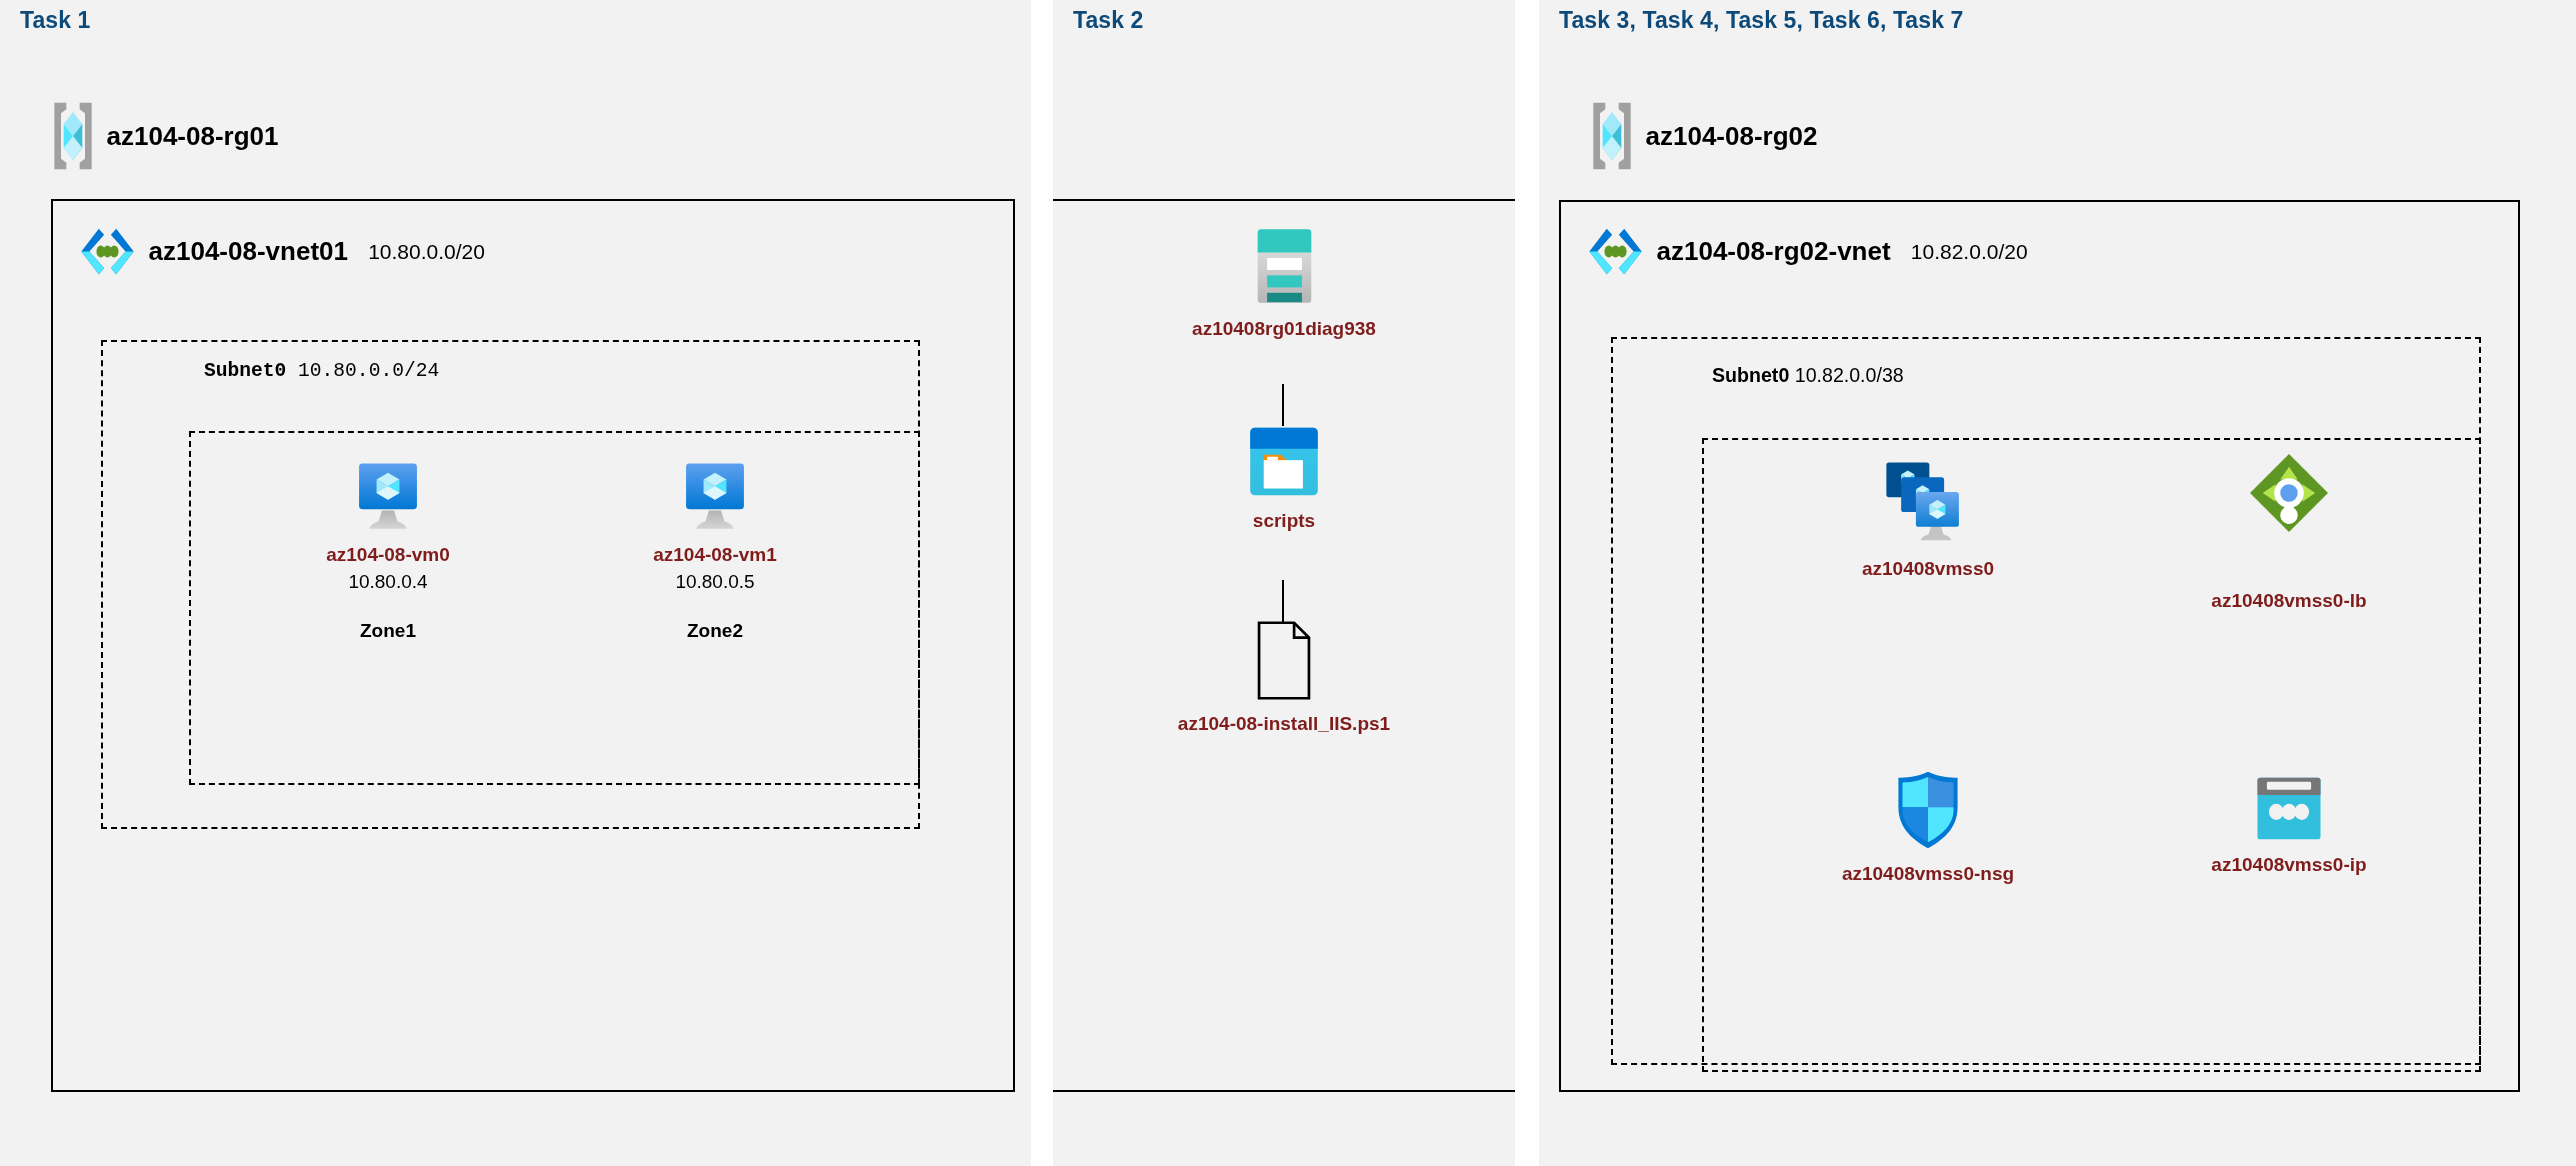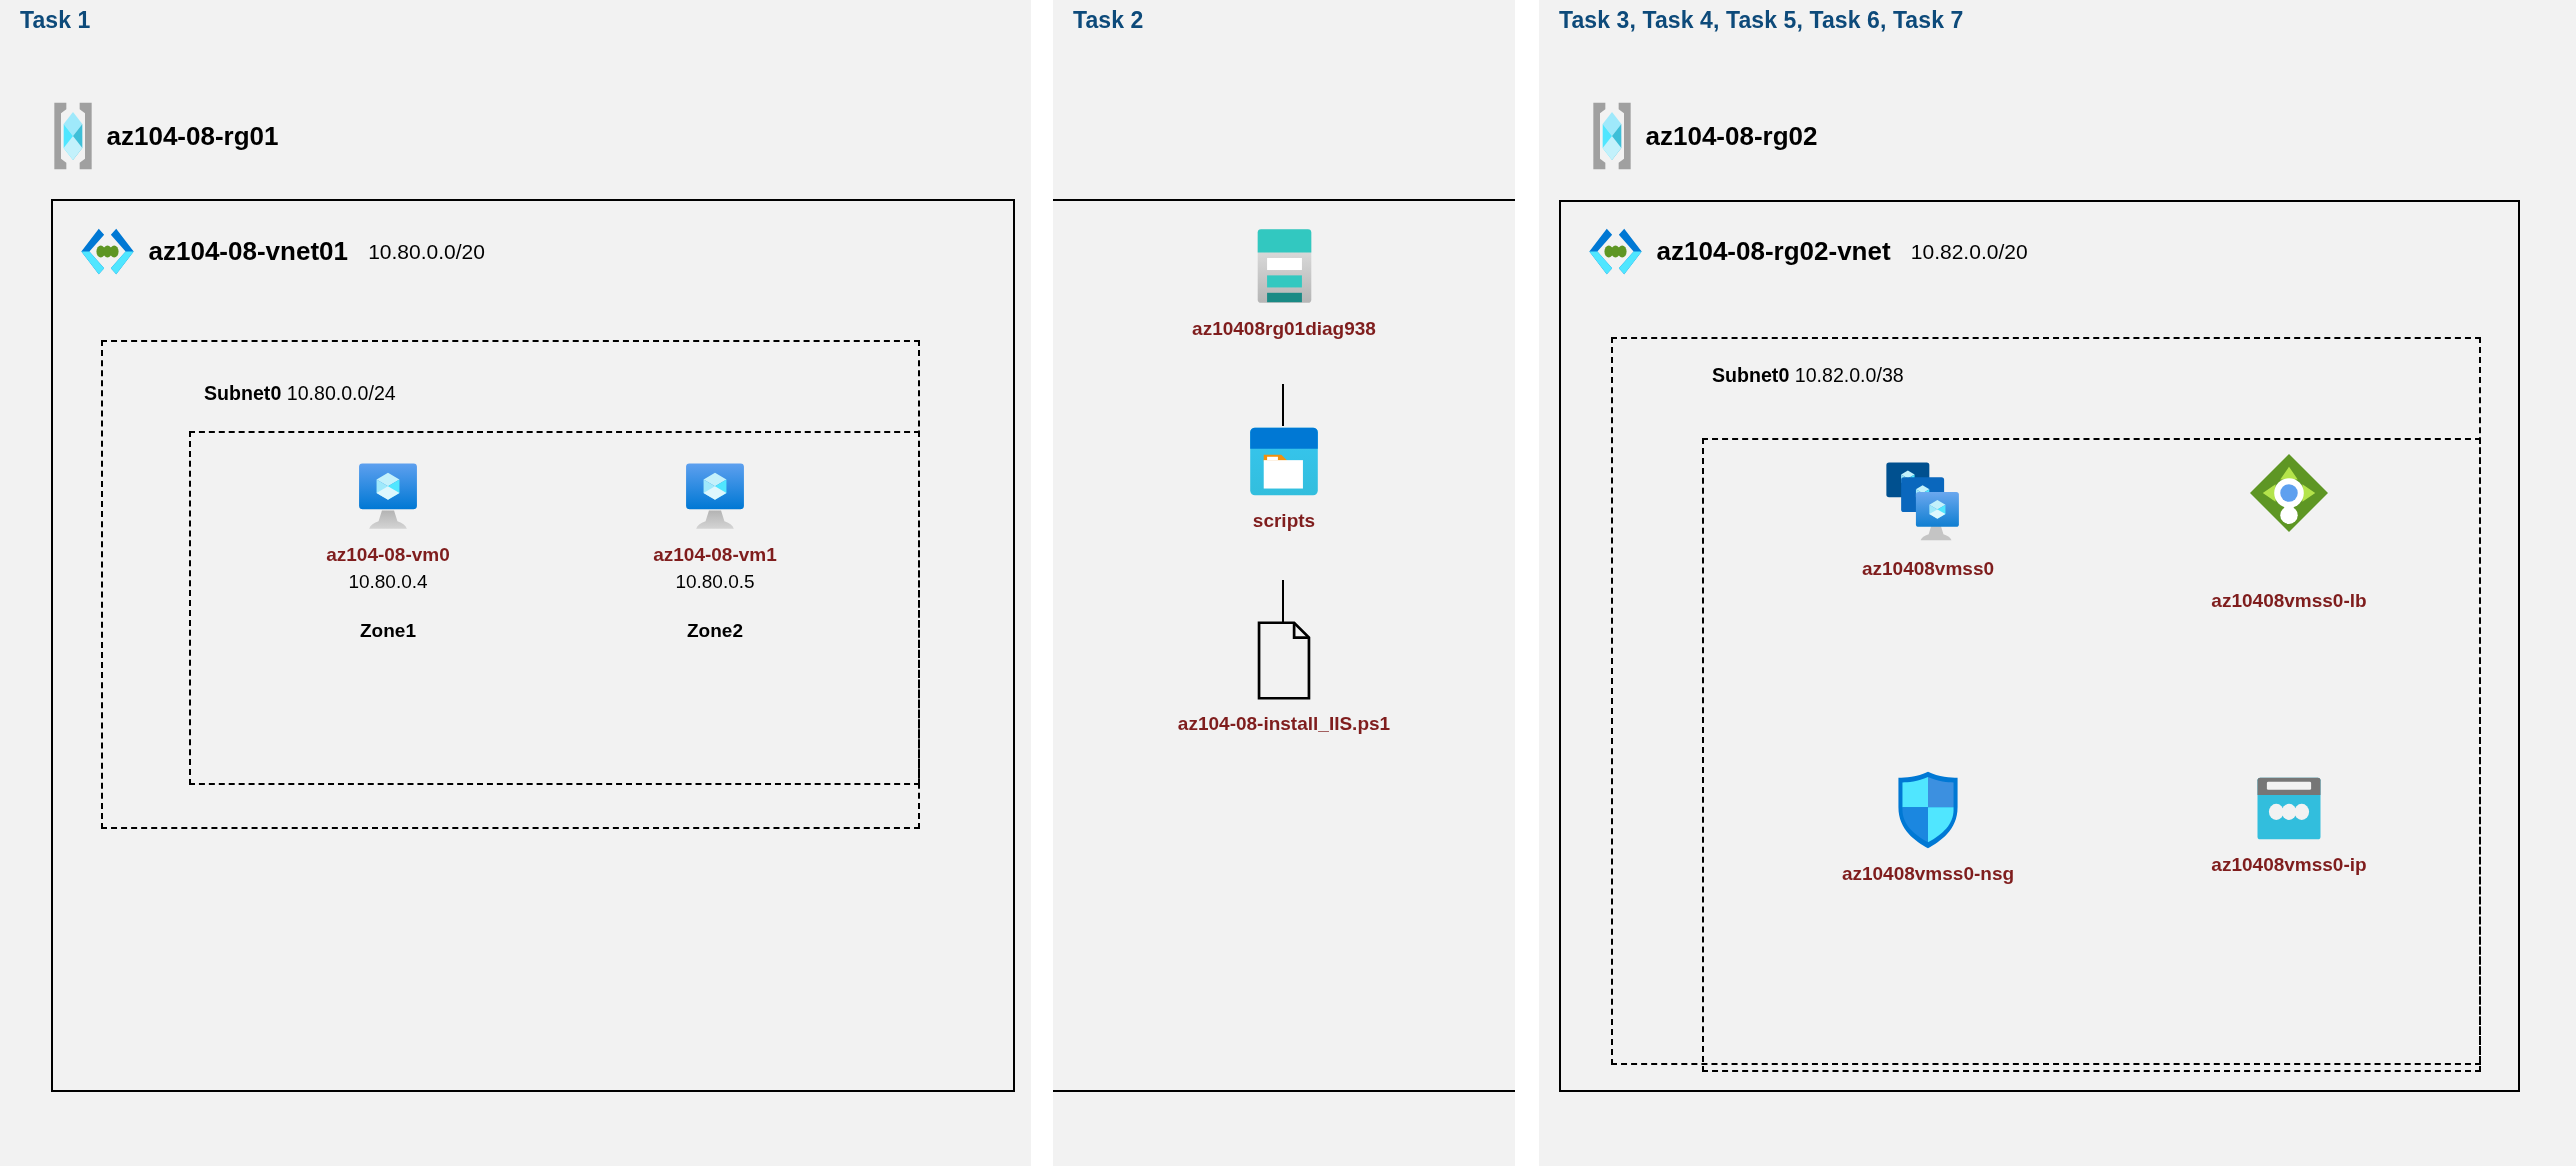--- a/index.html
+++ b/index.html
@@ -88,21 +88,21 @@
           <ellipse cx="51" cy="38" rx="6.5" ry="9" fill="#5e9624"></ellipse>
         </svg>
       </span>
       <span class="name">az104-08-vnet01</span>
       <span class="cidr">10.80.0.0/20</span>
     </div>
 
     <div class="dash-box" id="subnet-box-1"></div>
     <div class="dash-box" id="zone-box-1"></div>
 
-    <div class="subnet-label" style="left:204px;top:382px;">
+    <div class="subnet-label" style="left:204px;top:360px;font-family:Liberation Mono, monospace;">
       <b>Subnet0</b>
       <span>10.80.0.0/24</span>
     </div>
 
     <div class="node" style="left:280px;top:458px;">
       <span>
         <svg width="74" height="74" viewBox="0 0 110 110">
           <defs>
             <linearGradient id="vmg0" x1="0" y1="0" x2="0" y2="1">
               <stop offset="0" stop-color="#5ea0ef"></stop>

